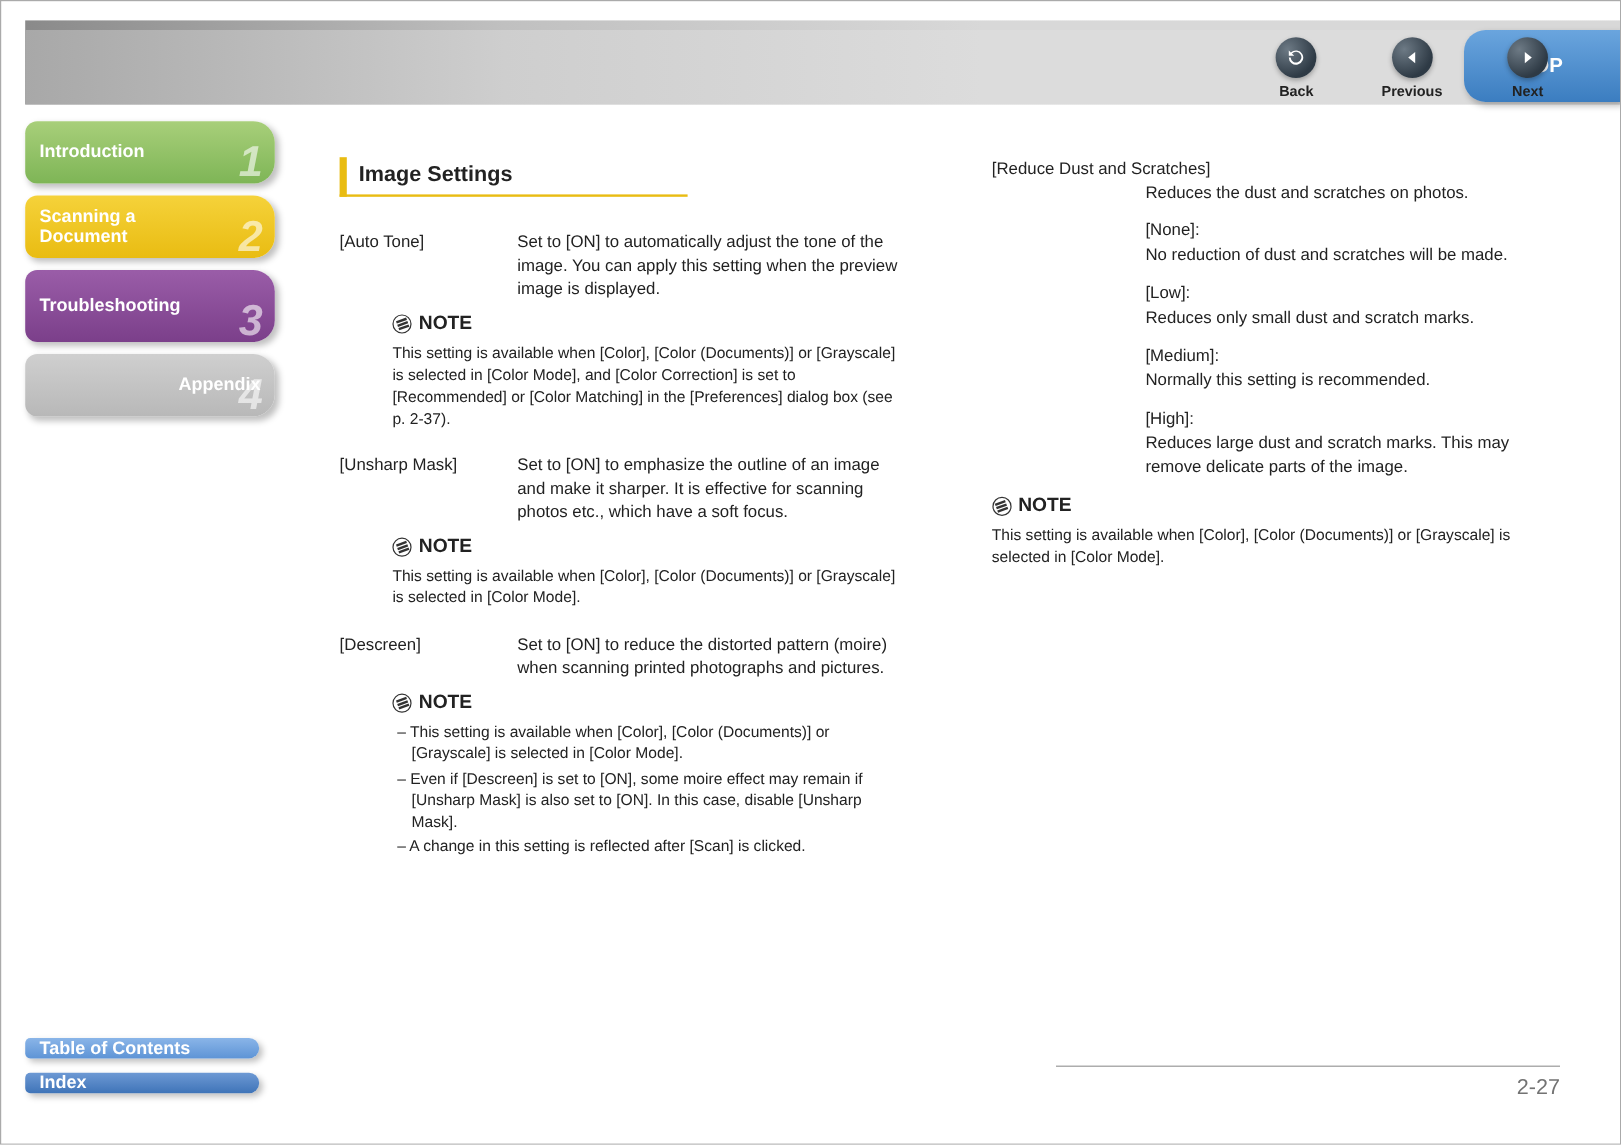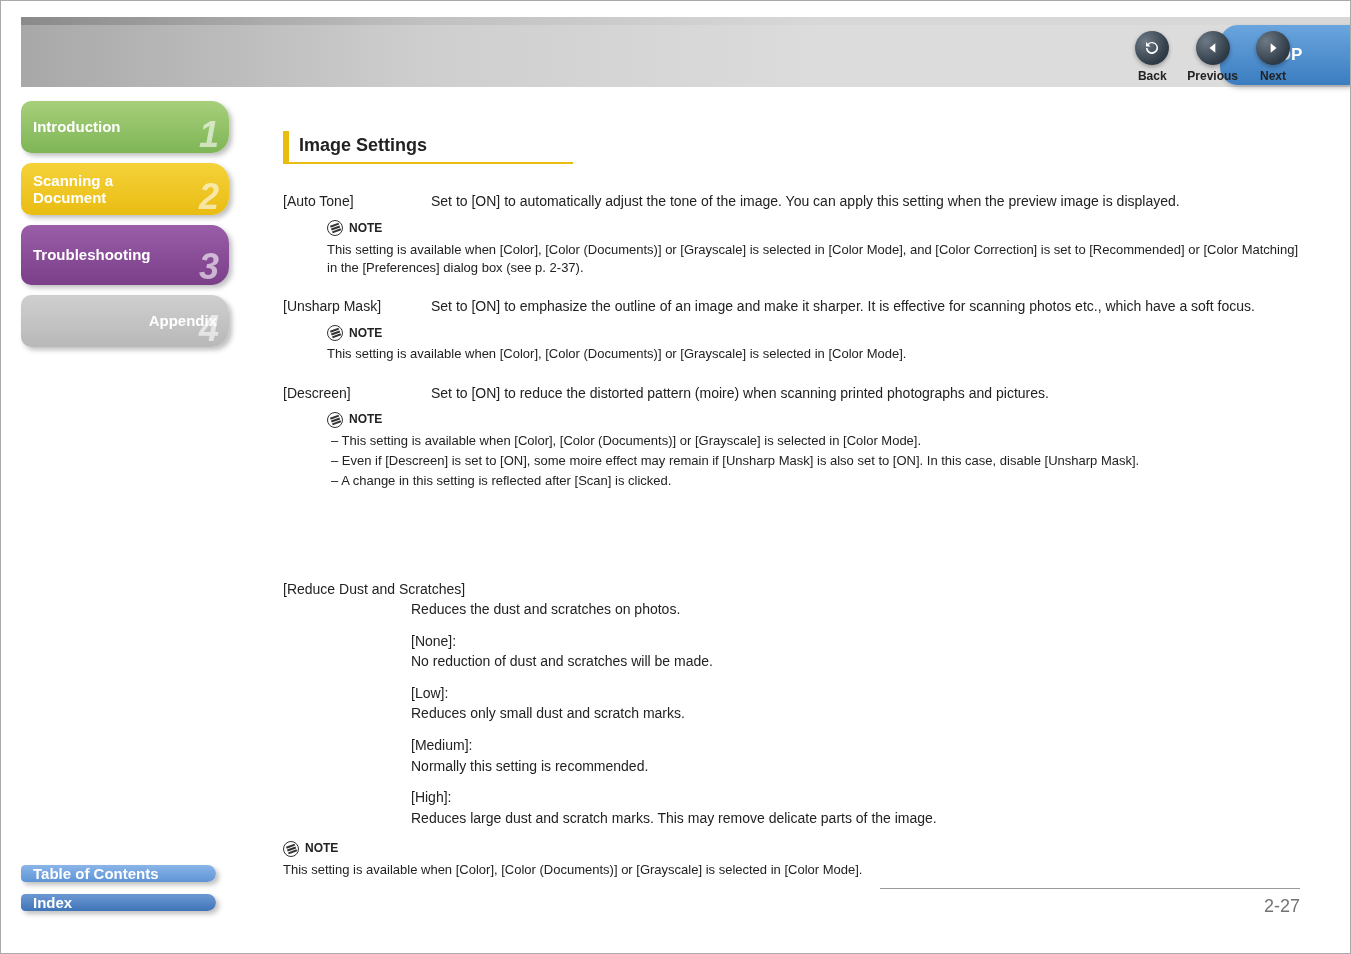--- a/index.html
+++ b/index.html
@@ -40,20 +40,21 @@
     display: flex;
     align-items: flex-start;
     gap: 18px;
   }
   .nav-btn {
     display: flex;
     flex-direction: column;
     align-items: center;
     gap: 4px;
     cursor: pointer;
+    margin-left: 36px;
   }
   .nav-circle {
     width: 34px;
     height: 34px;
     border-radius: 50%;
     background: radial-gradient(circle at 30% 30%, #6d7a85, #2e3a45 70%);
     display: flex;
     align-items: center;
     justify-content: center;
     box-shadow: 0 2px 4px rgba(0,0,0,.3);
@@ -149,21 +150,20 @@
   
   
   .content {
     position: absolute;
     top: 130px;
     left: 282px;
     right: 50px;
     bottom: 70px;
     display: flex;
     gap: 70px;
-    flex-direction: column;
   }
   .col {
     flex: 1;
     font-size: 14px;
     color: #222;
     line-height: 1.4;
   }
   
   
   .section-heading {
@@ -192,21 +192,21 @@
   
   .note-block {
     margin: 8px 0 20px 44px;
     font-size: 13px;
   }
   .note-head {
     display: flex;
     align-items: center;
     gap: 6px;
     font-weight: bold;
-    font-size: 12px;
+    font-size: 16px;
     margin-bottom: 4px;
   }
   .note-icon {
     width: 16px; height: 16px;
     border: 1.5px solid #333;
     border-radius: 50%;
     display: inline-flex;
     align-items: center;
     justify-content: center;
   }

